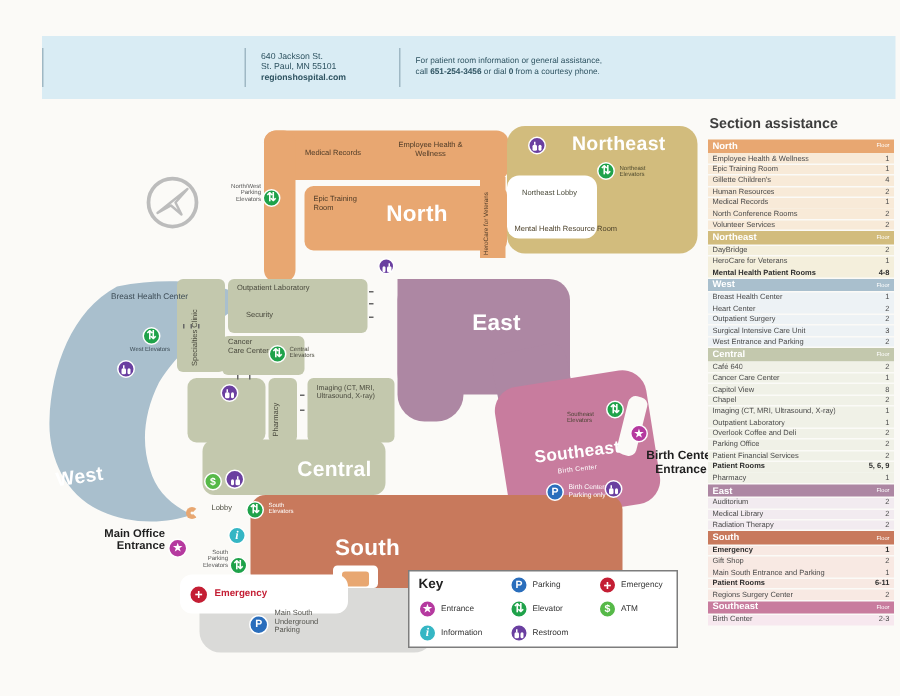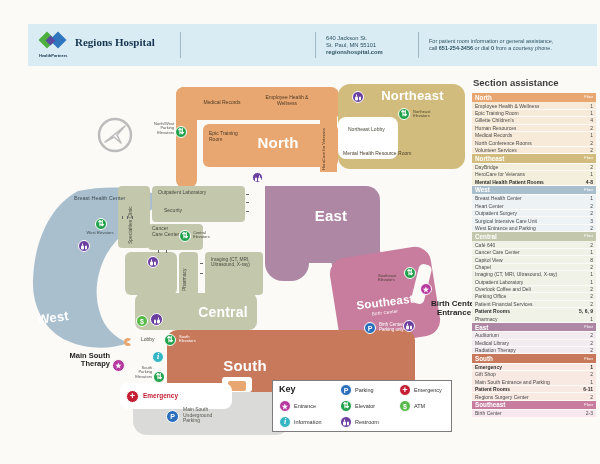--- a/index.html
+++ b/index.html
@@ -58,27 +58,20 @@
   .dir-row.bold{font-weight:700;color:#2e2e2e;}
   .dir-row .rn{white-space:nowrap;overflow:hidden;}
   .dir-row .rf{flex:none;padding-left:2px;}
 </style>
 </head>
 <body>
 
 <div class="page">
 
   <div class="hdr">
-    <div class="brand-wrap">
-      <div class="diam" style="left:13px;top:10px;background:#4caf3f;"></div>
-      <div class="diam" style="left:24px;top:10px;background:#2f76bf;"></div>
-      <div class="diam" style="left:19px;top:13px;width:7px;height:7px;background:#5c4a9e;"></div>
-      <div class="brand-txt">Regions Hospital</div>
-      <div class="brand-sub">HealthPartners</div>
-    </div>
     <div class="sep"></div>
     <div class="hdr-title">
     </div>
     <div class="sep"></div>
     <div class="hdr-addr">
       <div>640 Jackson St.</div>
       <div>St. Paul, MN 55101</div>
       <div class="b">regionshospital.com</div>
     </div>
     <div class="sep"></div>
@@ -155,21 +148,21 @@
   <div class="map-lbl" style="left:211px;top:257px;width:44px;font-size:4.8px;">Imaging (CT, MRI, Ultrasound, X-ray)</div>
 
   <div class="map-lbl" style="left:378px;top:274px;width:26px;font-size:4px;color:#4d4435;">Southeast Elevators</div>
   <div class="map-lbl" style="left:379px;top:322px;width:34px;font-size:4.5px;color:#fff;">Birth Center Parking only</div>
   <div class="map-lbl" style="left:430px;top:300px;width:48px;font-size:8px;font-weight:700;color:#1f1f1f;text-align:center;">Birth Center Entrance</div>
 
   <div class="map-lbl" style="left:141px;top:337px;width:22px;font-size:5px;">Lobby</div>
   <div class="map-lbl" style="left:179px;top:335px;width:24px;font-size:4px;color:#fff;">South Elevators</div>
   <div class="map-lbl" style="left:128px;top:366px;width:24px;font-size:4px;text-align:right;color:#555;">South Parking Elevators</div>
   <div class="map-lbl" style="left:143px;top:392px;width:44px;font-size:6.5px;font-weight:700;color:#c41e34;">Emergency</div>
-  <div class="map-lbl" style="left:46px;top:352px;width:64px;font-size:7.5px;font-weight:700;color:#1f1f1f;text-align:right;">Main South Therapy</div>
+  <div class="map-lbl" style="left:46px;top:352px;width:64px;font-size:7.5px;font-weight:700;color:#1f1f1f;text-align:right;">Main Office Entrance</div>
   <div class="map-lbl" style="left:183px;top:407px;width:46px;font-size:5px;color:#55554f;">Main South Underground Parking</div>
 
   <div class="tick" style="left:122px;top:216px;width:1px;height:3px;"></div>
   <div class="tick" style="left:127px;top:216px;width:1px;height:3px;"></div>
   <div class="tick" style="left:132px;top:216px;width:1px;height:3px;"></div>
   <div class="tick" style="left:246px;top:194px;width:3px;height:1px;"></div>
   <div class="tick" style="left:246px;top:202px;width:3px;height:1px;"></div>
   <div class="tick" style="left:246px;top:211px;width:3px;height:1px;"></div>
   <div class="tick" style="left:200px;top:263px;width:3px;height:1px;"></div>
   <div class="tick" style="left:200px;top:273px;width:3px;height:1px;"></div>

